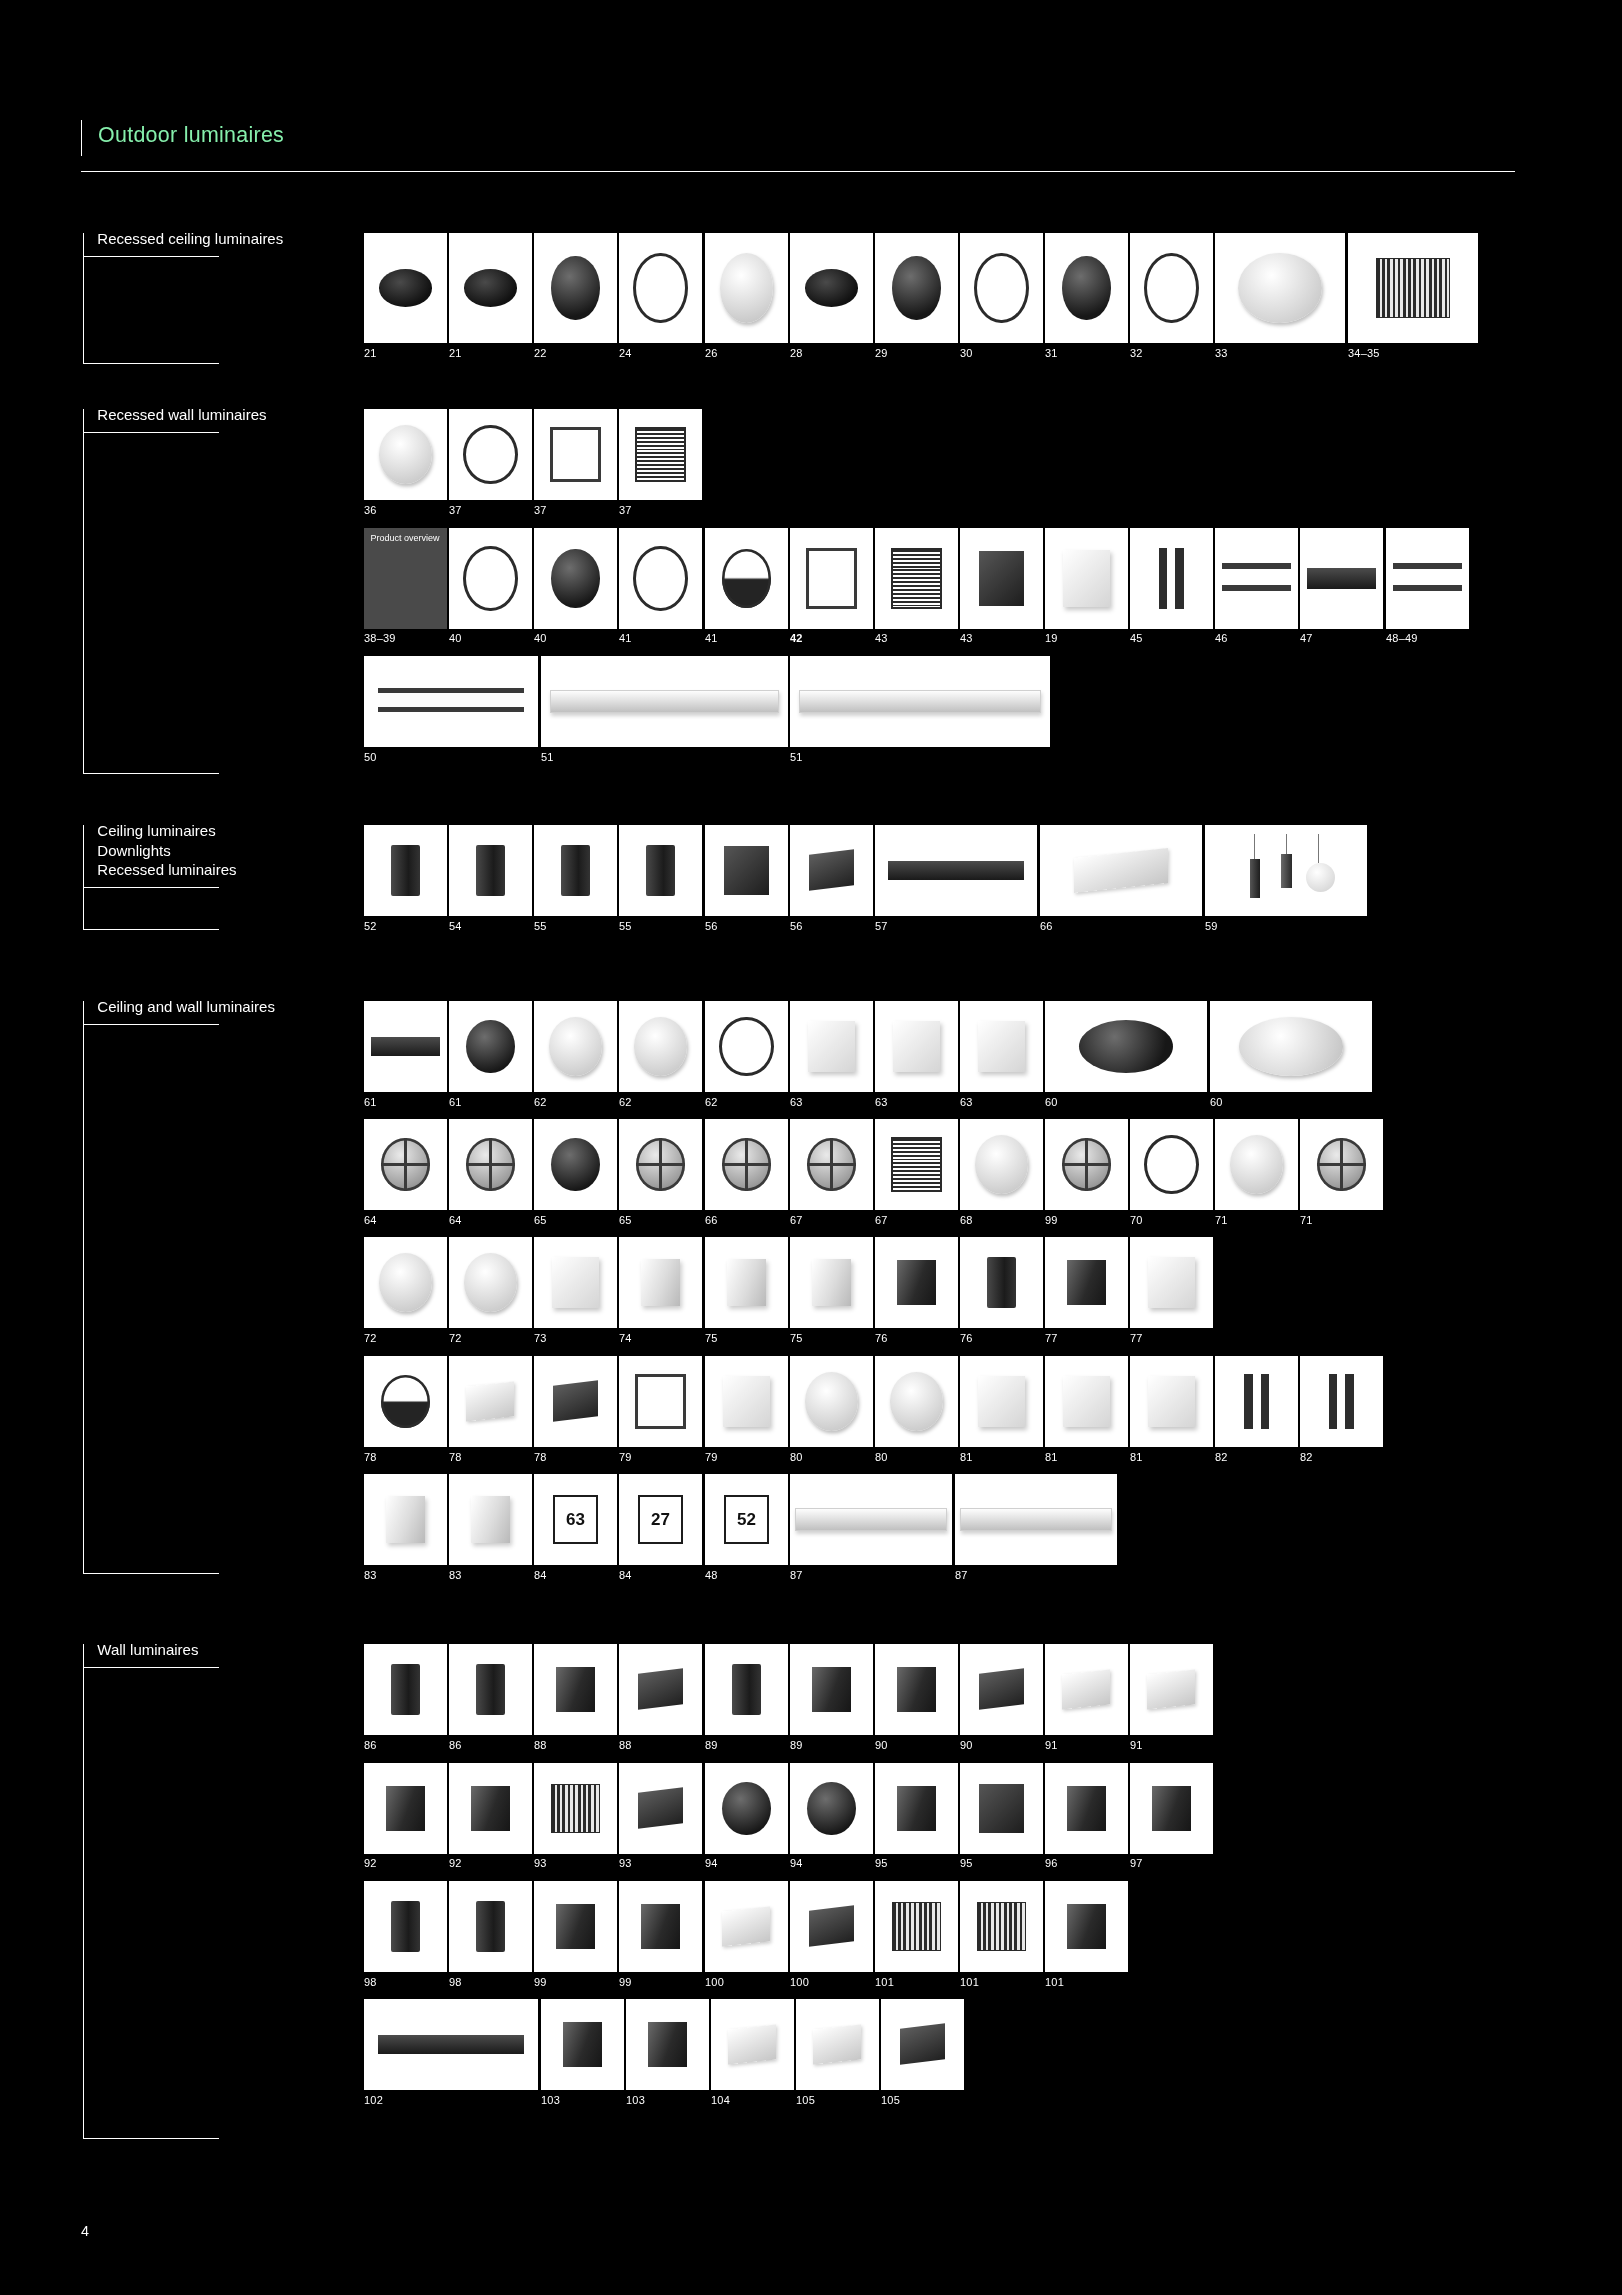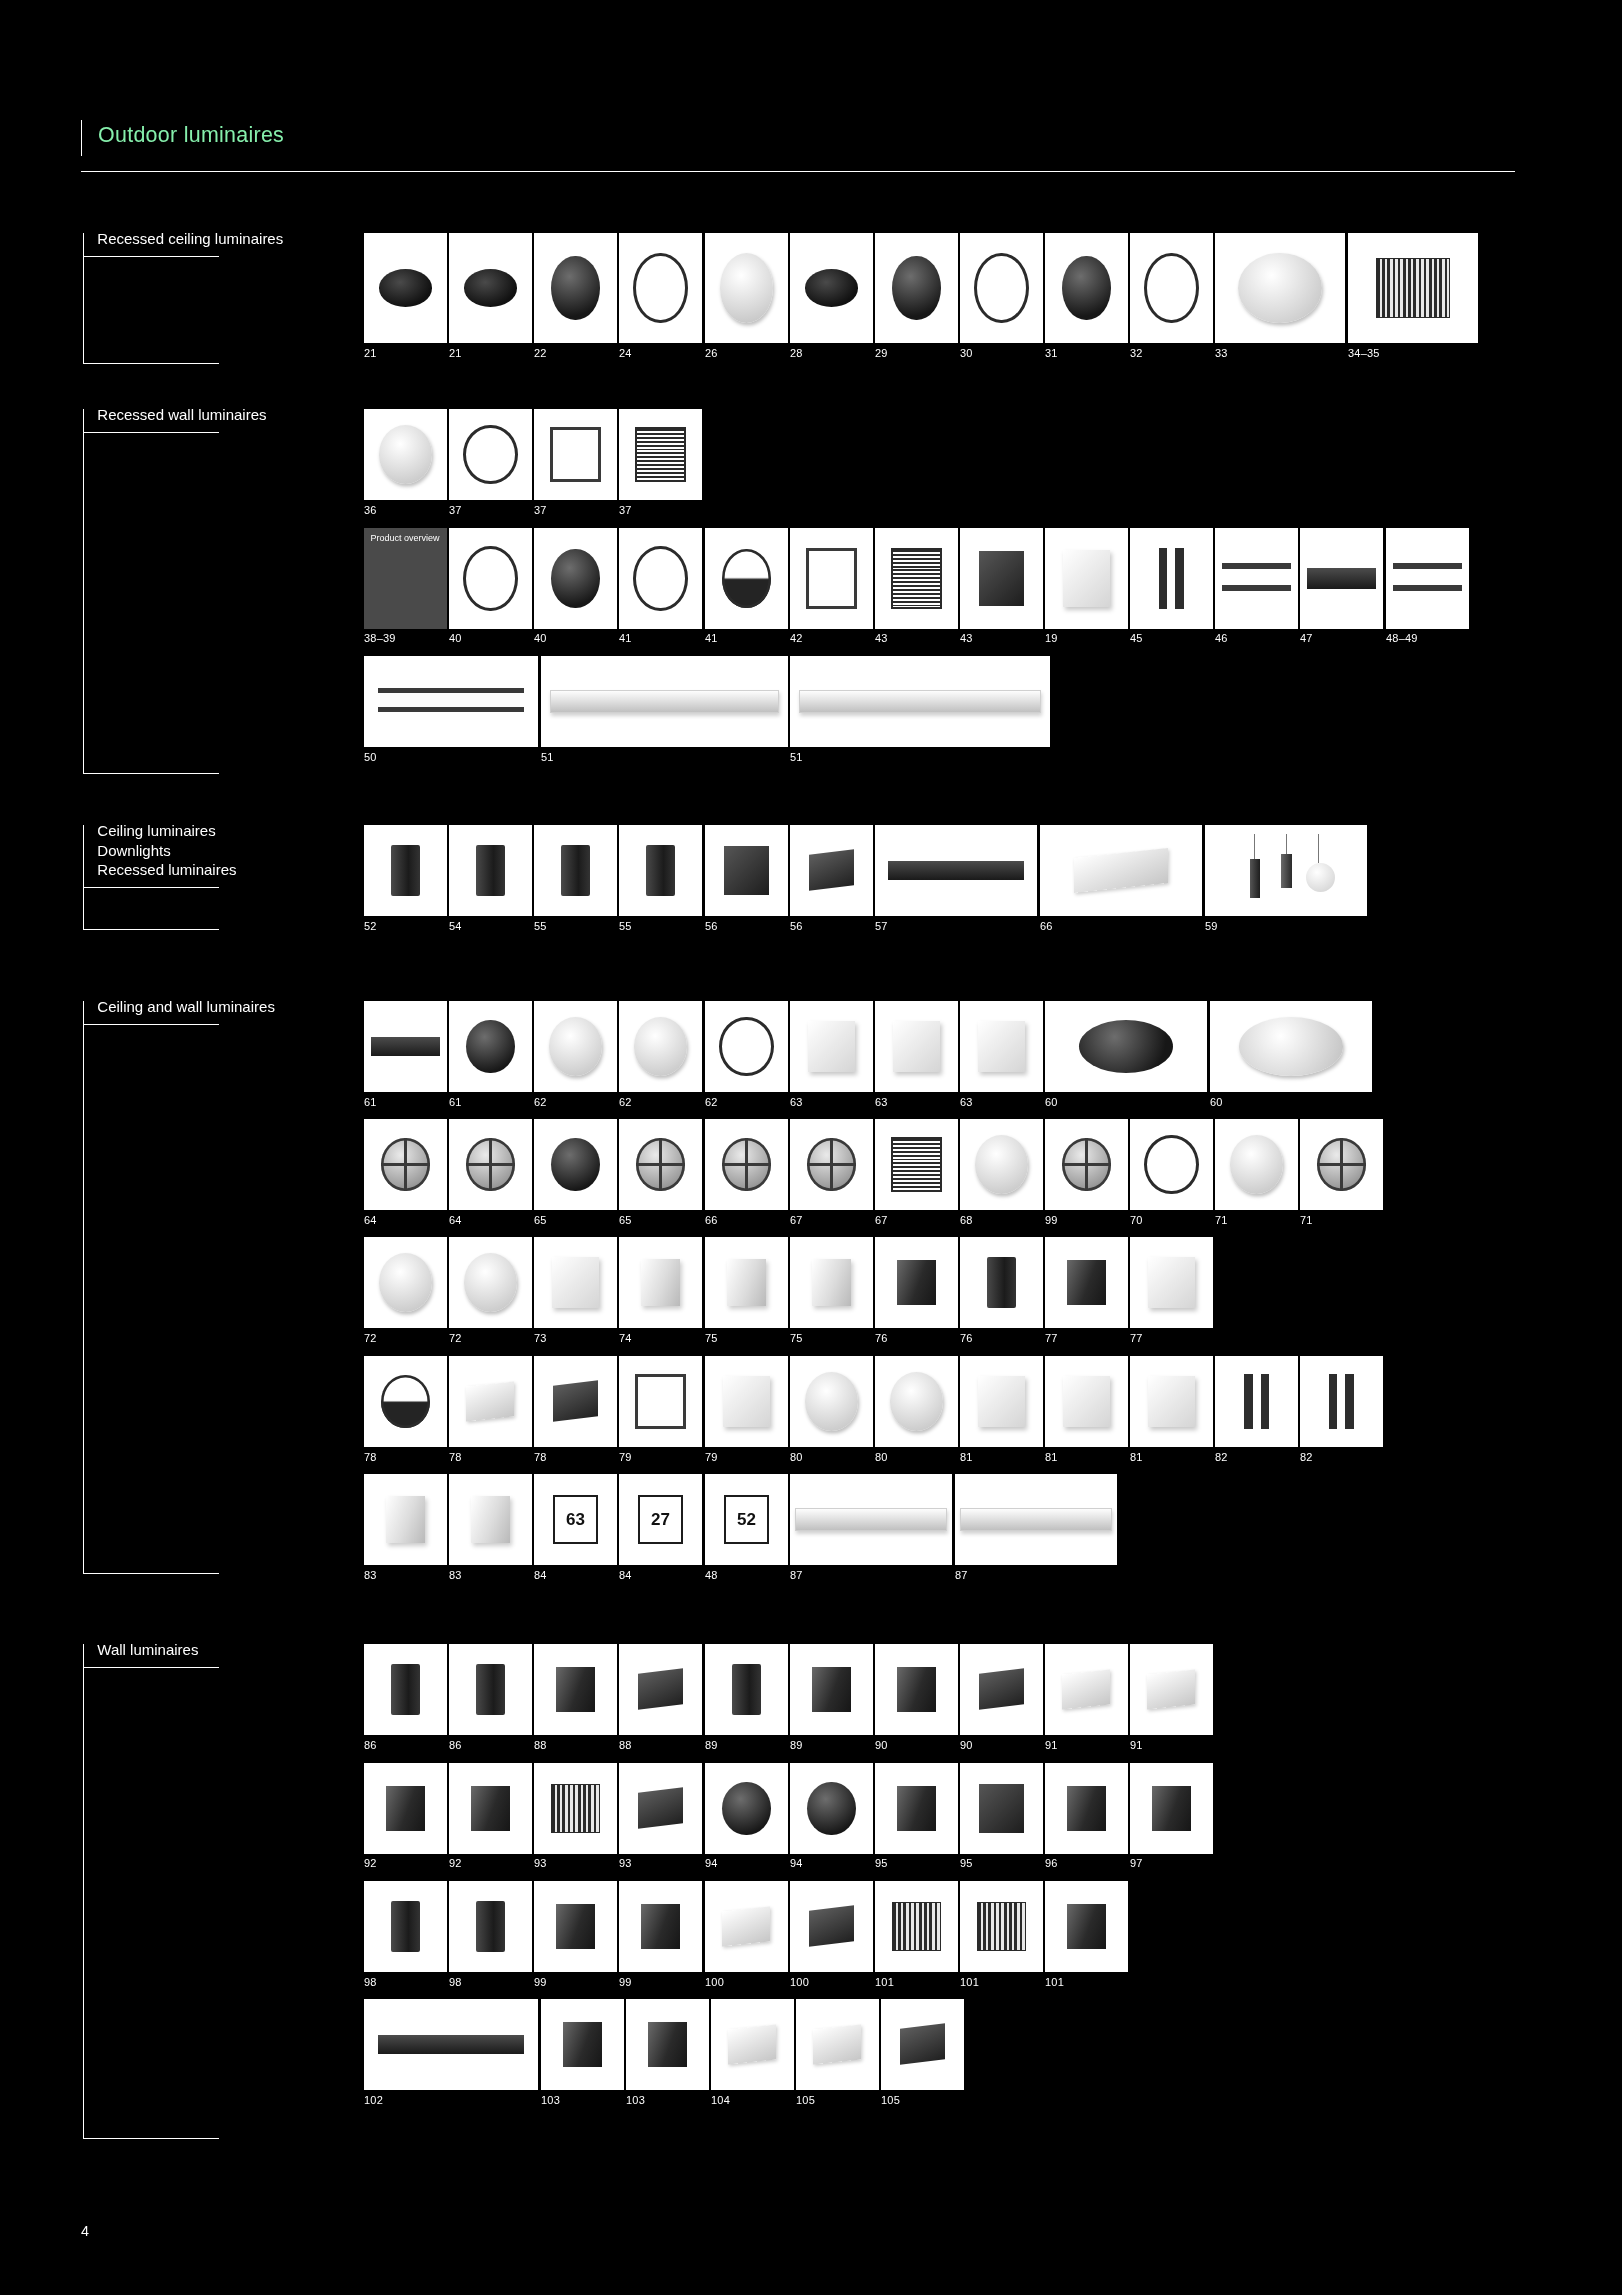--- a/index.html
+++ b/index.html
@@ -444,21 +444,21 @@
       <div class="thumb-inner">
         <div class="sh halfdisc"></div>
       </div>
     </div>
     <div class="pg" style="left: 705px; top: 632px;">41</div>
     <div class="thumb" style="left: 790px; top: 528px; width: 83px; height: 101px;">
       <div class="thumb-inner">
         <div class="sh sq-outline"></div>
       </div>
     </div>
-    <div class="pg" style="left: 790px; top: 632px;">42</div>
+    <div class="pg" style="left: 790px; top: 632px; font-weight: bold;">42</div>
     <div class="thumb" style="left: 875px; top: 528px; width: 83px; height: 101px;">
       <div class="thumb-inner">
         <div class="sh grill"></div>
       </div>
     </div>
     <div class="pg" style="left: 875px; top: 632px;">43</div>
     <div class="thumb" style="left: 960px; top: 528px; width: 83px; height: 101px;">
       <div class="thumb-inner">
         <div class="sh sq-dark"></div>
       </div>

